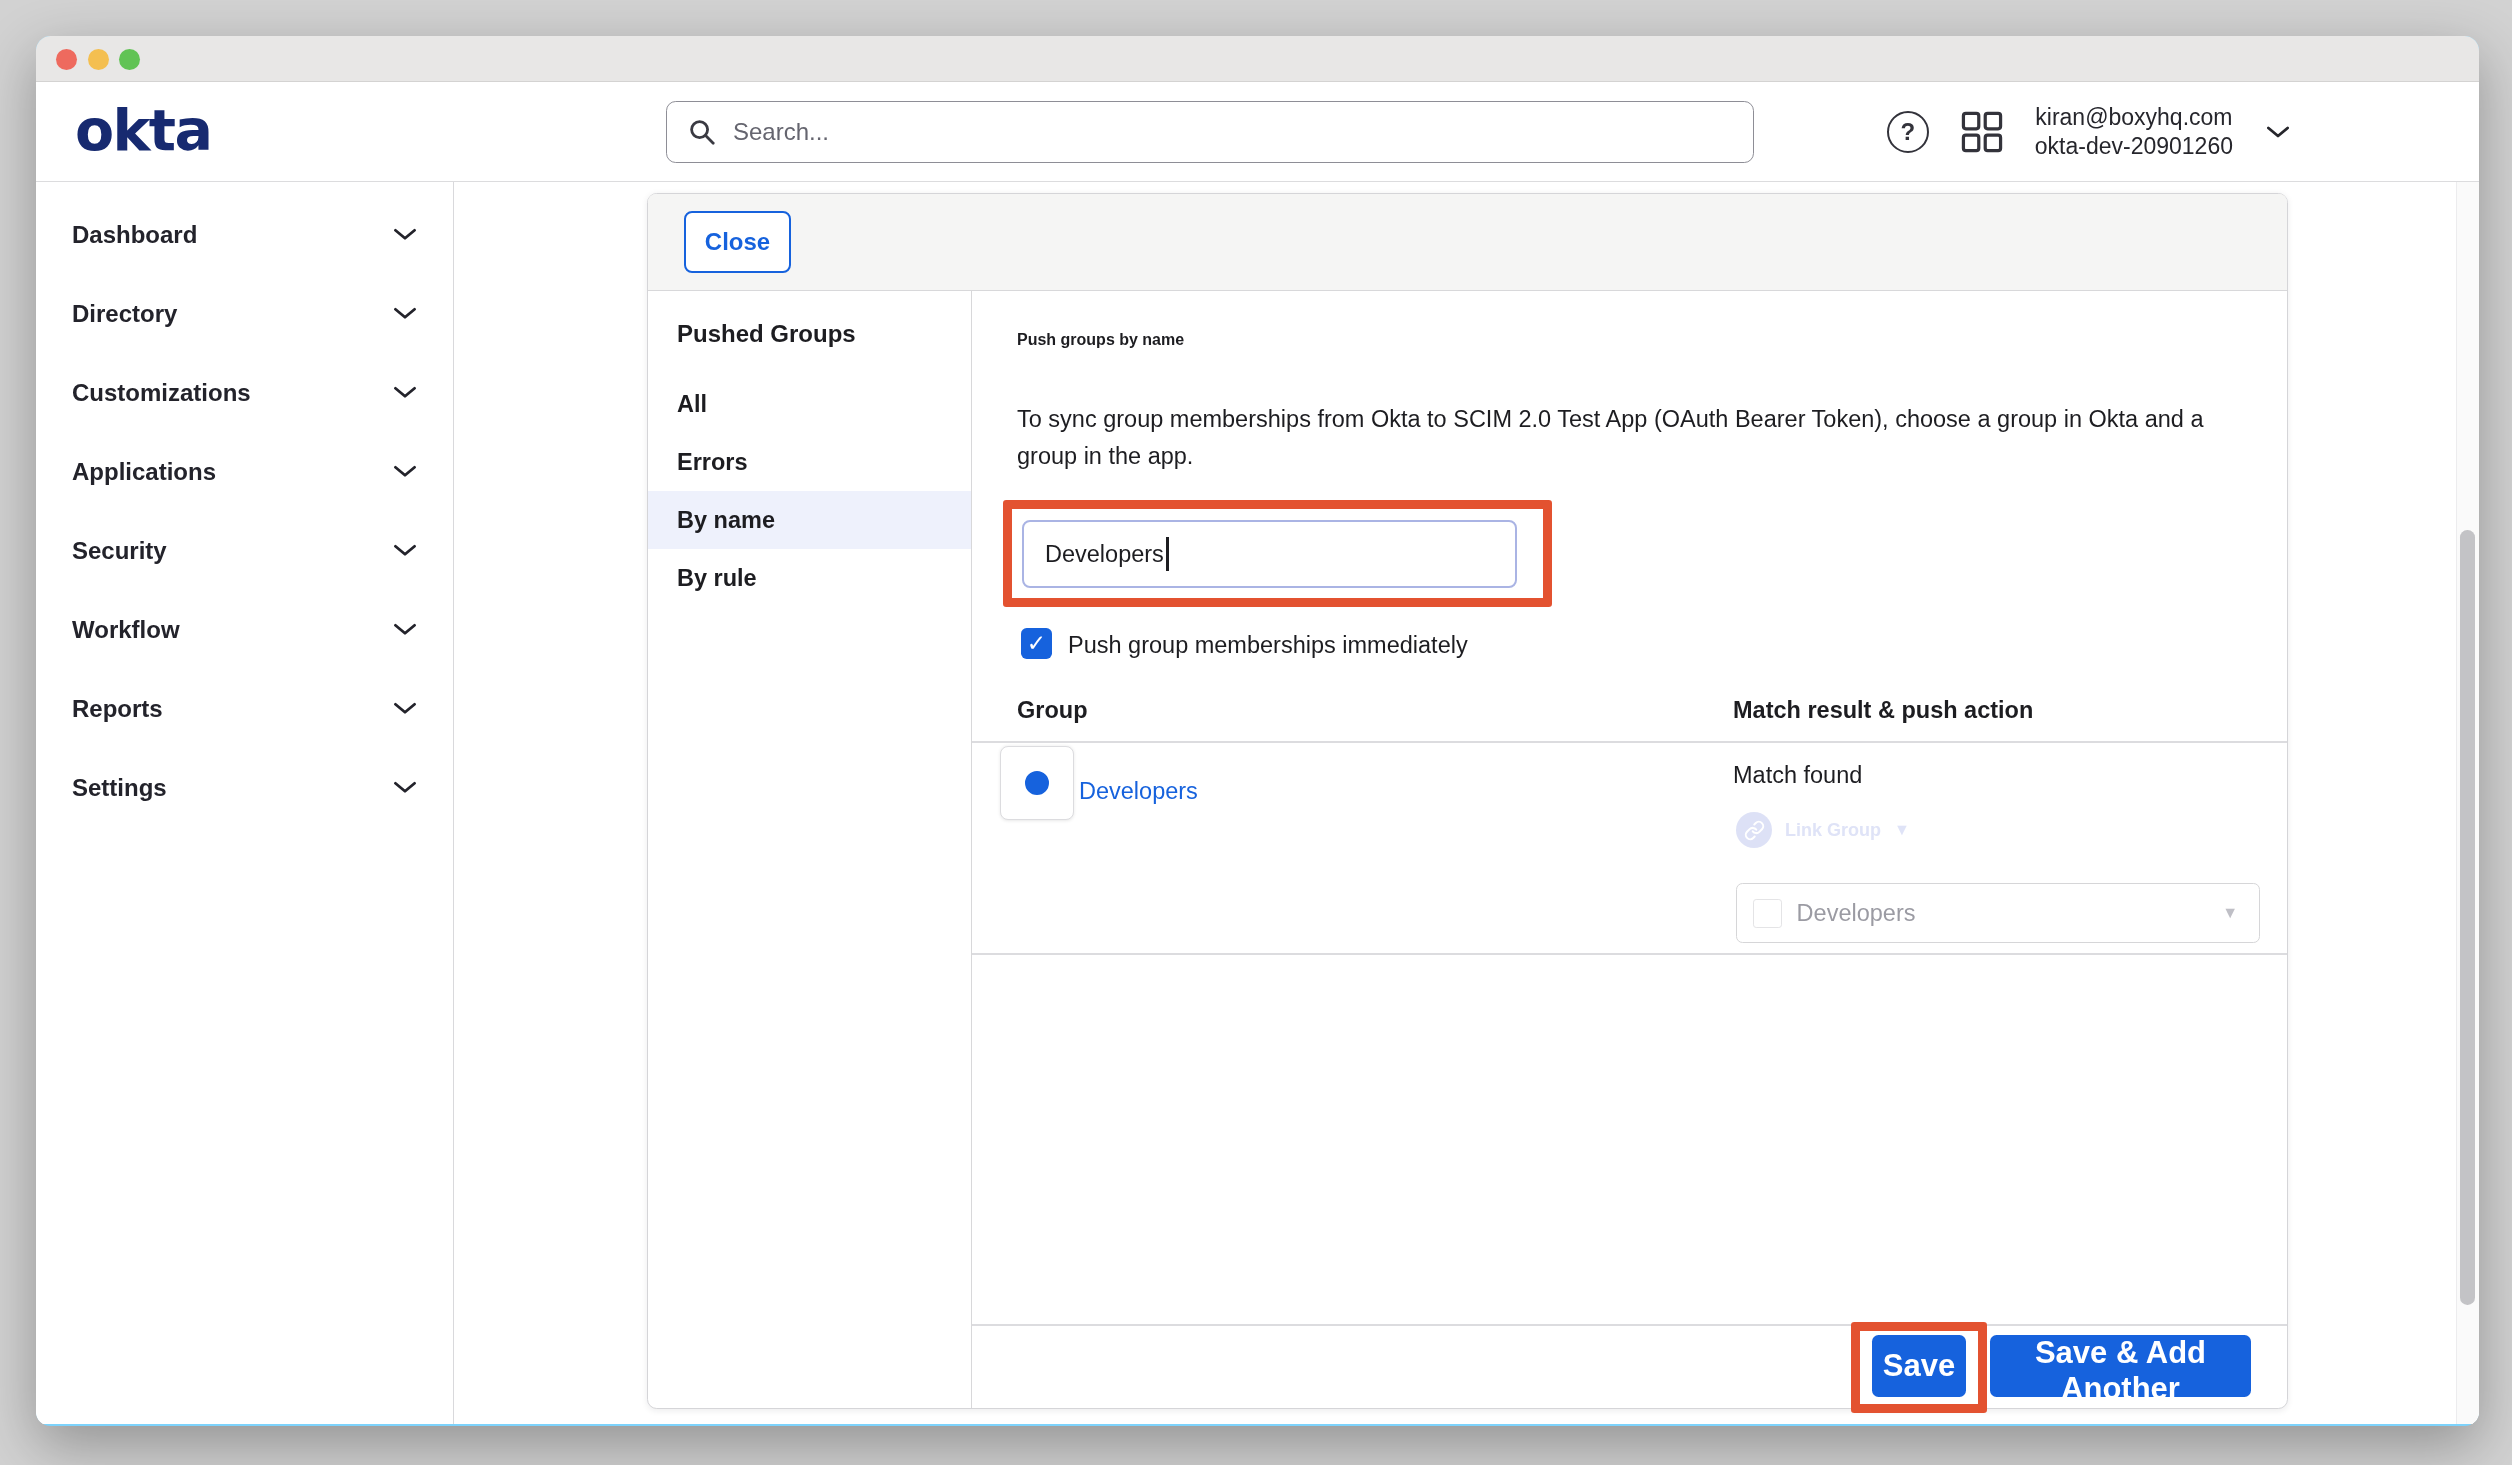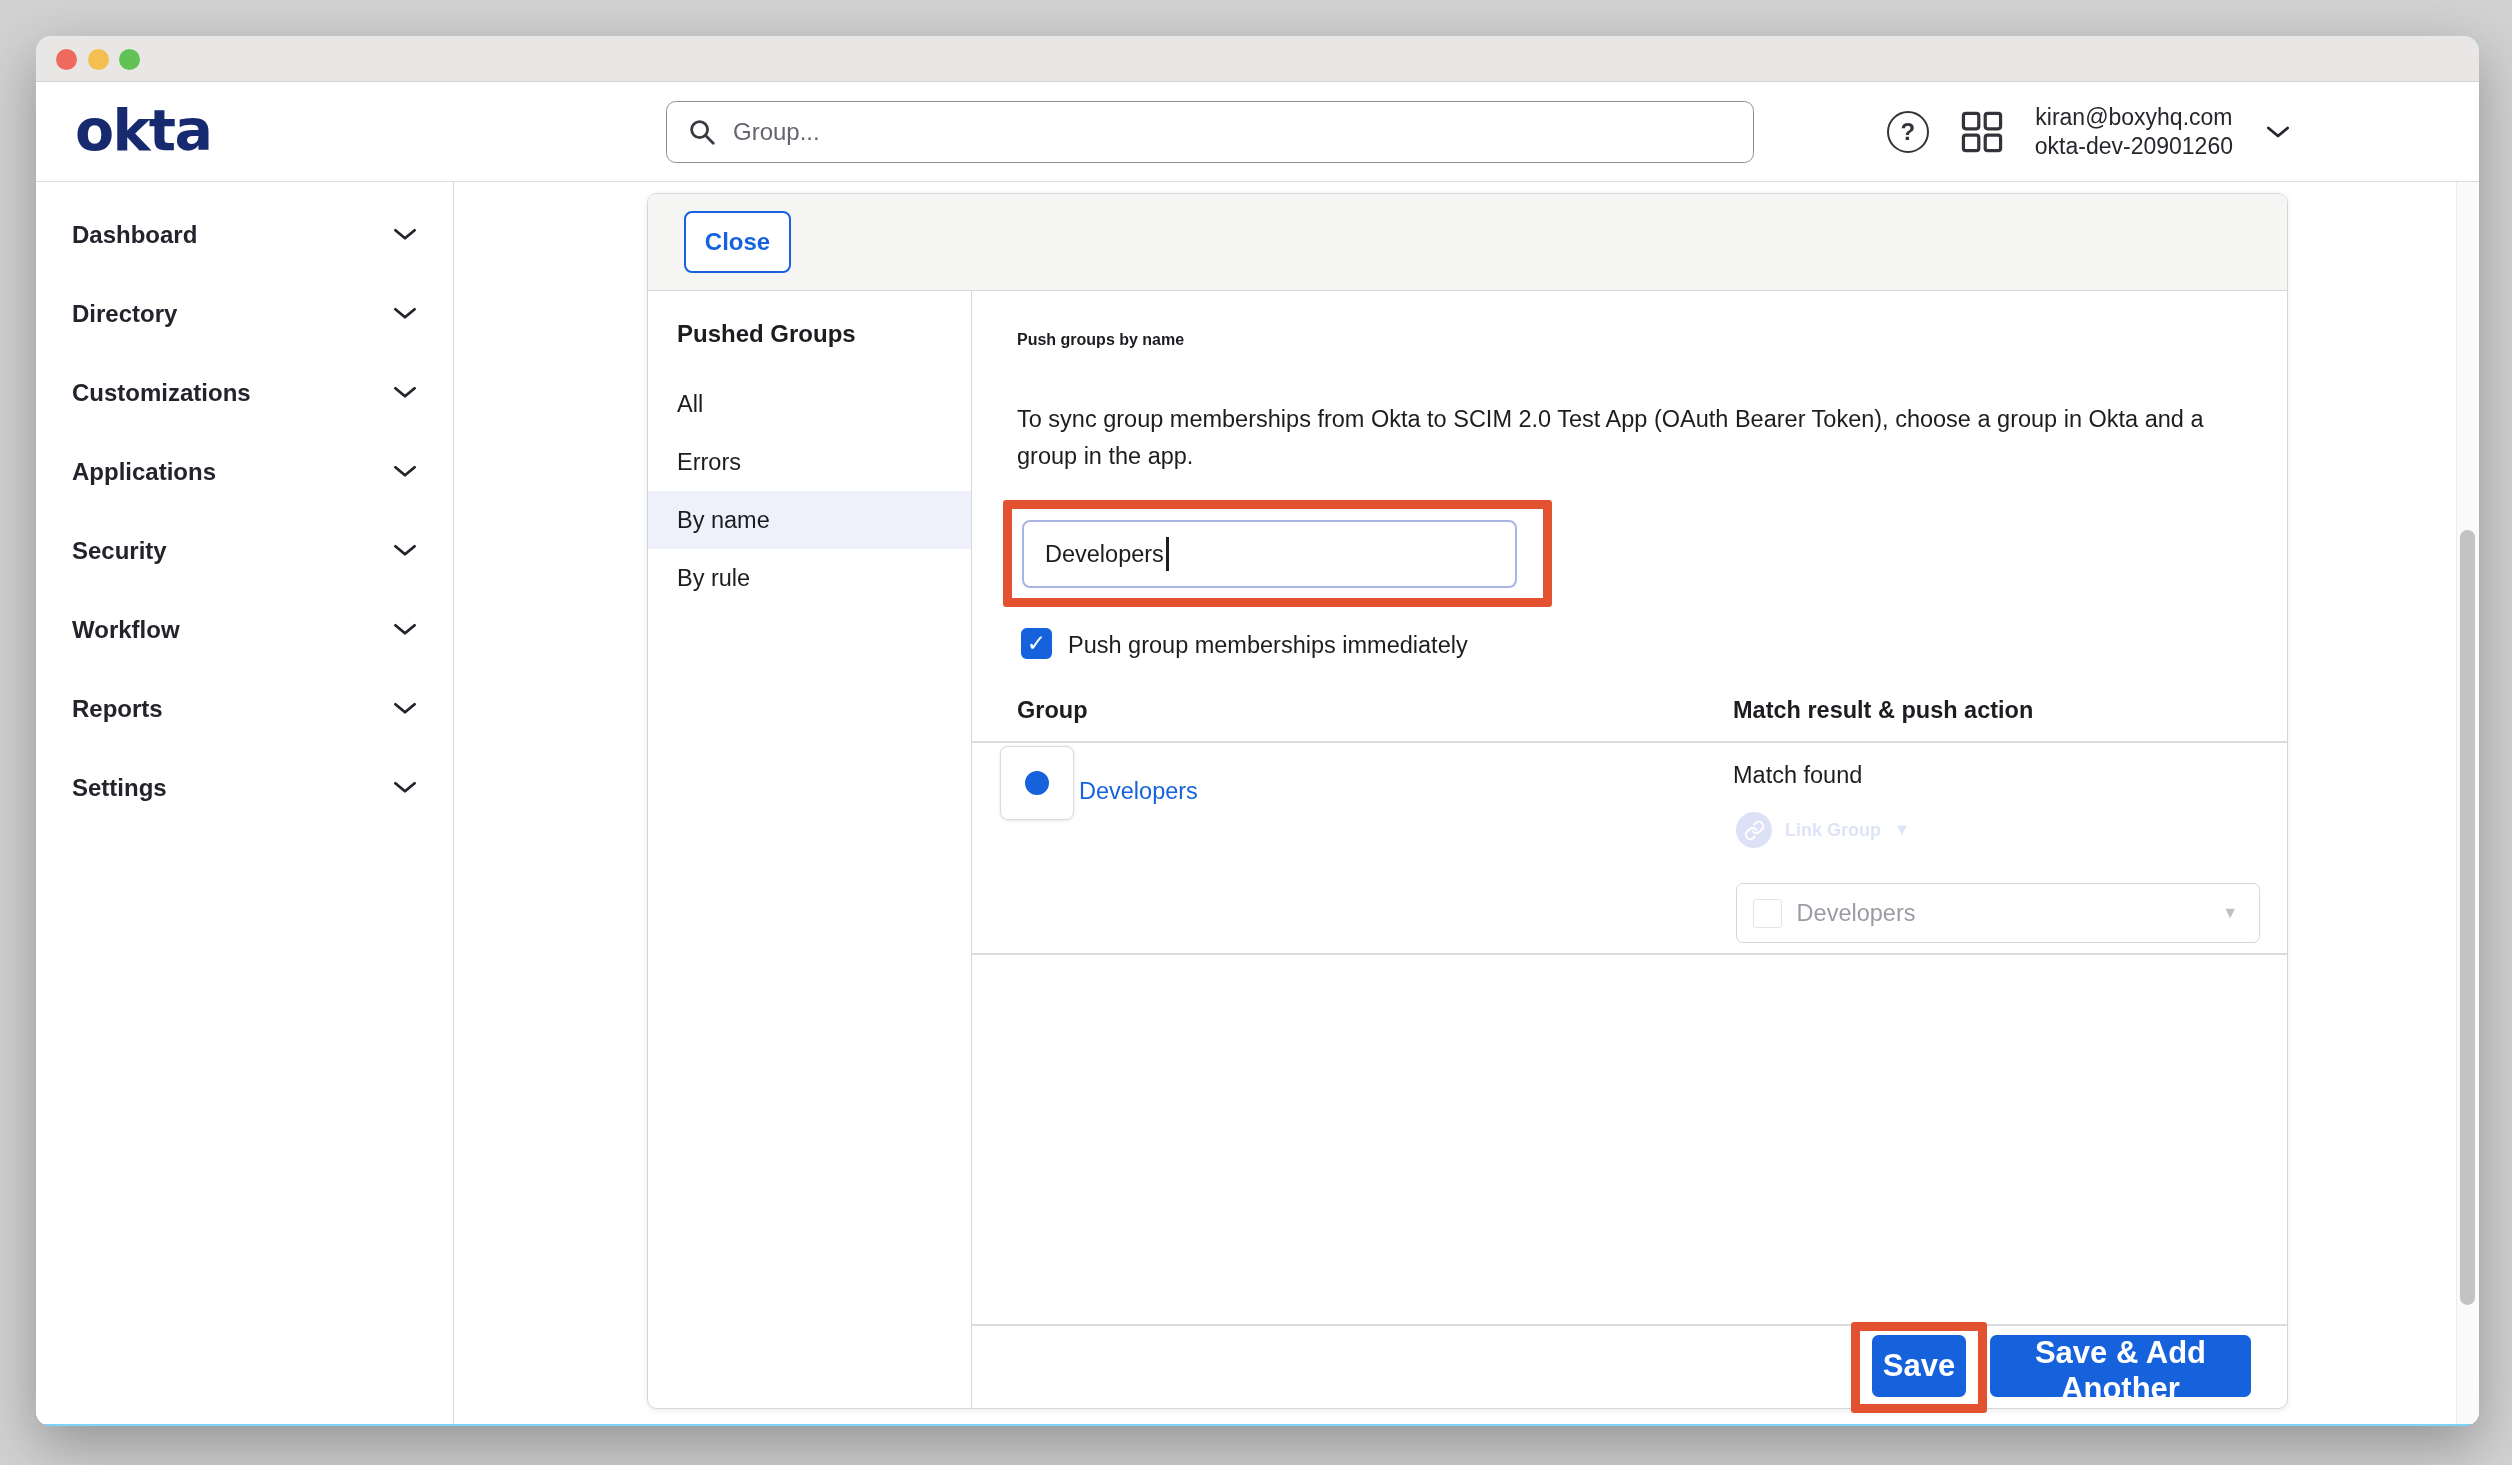--- a/index.html
+++ b/index.html
@@ -63,21 +63,21 @@
     border-radius:8px 8px 0 0; display:flex; align-items:center; padding-left:36px;
   }
   .close-btn {
     width:107px; height:62px; background:#fff; border:2.4px solid #1662dd; border-radius:8px;
     color:#1662dd; font-size:24px; font-weight:700; font-family:inherit; cursor:pointer;
   }
   .panel-body { flex:1; display:flex; min-height:0; }
   .pg-nav { width:324px; flex:none; border-right:1.6px solid #d8d8da; position:relative; }
   .pg-title { position:absolute; left:29px; top:29px; font-size:24px; font-weight:700; }
   .pg-items { position:absolute; top:84px; left:0; right:0; }
-  .pg-item { height:58px; display:flex; align-items:center; padding-left:29px; font-size:23.5px; cursor:pointer; }
+  .pg-item { height:58px; display:flex; align-items:center; padding-left:29px; font-size:23.5px; cursor:pointer;font-weight:bold; }
   .pg-item.selected { background:#eef1fc; }
   
   .pg-content { flex:1; position:relative; font-size:23.5px; }
   .pgc-heading { position:absolute; left:45px; top:40px; font-size:16px; font-weight:700; }
   .pgc-desc { position:absolute; left:45px; top:110px; width:1214px; line-height:37px; }
   .annotation { position:absolute; border:9.7px solid #e35230; border-radius:3.2px; z-index:4; pointer-events:none; }
   .ann-input { left:31px; top:209px; width:549px; height:107px; }
   .ann-save { left:879px; top:1031px; width:136px; height:91px; }
   .group-input {
     position:absolute; left:50px; top:229px; width:495px; height:68px;
@@ -148,21 +148,21 @@
   <div class="appbar">
     <div class="logo">okta</div>
 
     <div class="search">
       <span>
         <svg width="32" height="32" viewBox="0 0 40 40" fill="none">
           <circle cx="17" cy="17" r="10" stroke="#3a3a42" stroke-width="3.5"></circle>
           <line x1="24.5" y1="24.5" x2="34" y2="34" stroke="#3a3a42" stroke-width="3.5" stroke-linecap="round"></line>
         </svg>
       </span>
-      <span class="search-ph">Group...</span>
+      <span class="search-ph">Search...</span>
     </div>
 
     <div class="appbar-right">
       <div class="help-circ">?</div>
       <div>
         <svg width="42" height="42" viewBox="0 0 52 52" fill="none">
           <rect x="3" y="3" width="19" height="19" rx="3" stroke="#33333b" stroke-width="4"></rect>
           <rect x="30" y="3" width="19" height="19" rx="3" stroke="#33333b" stroke-width="4"></rect>
           <rect x="3" y="30" width="19" height="19" rx="3" stroke="#33333b" stroke-width="4"></rect>
           <rect x="30" y="30" width="19" height="19" rx="3" stroke="#33333b" stroke-width="4"></rect>

